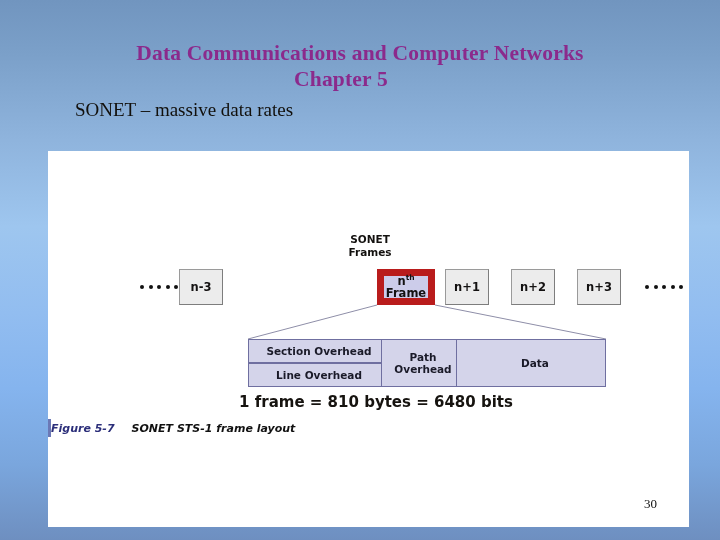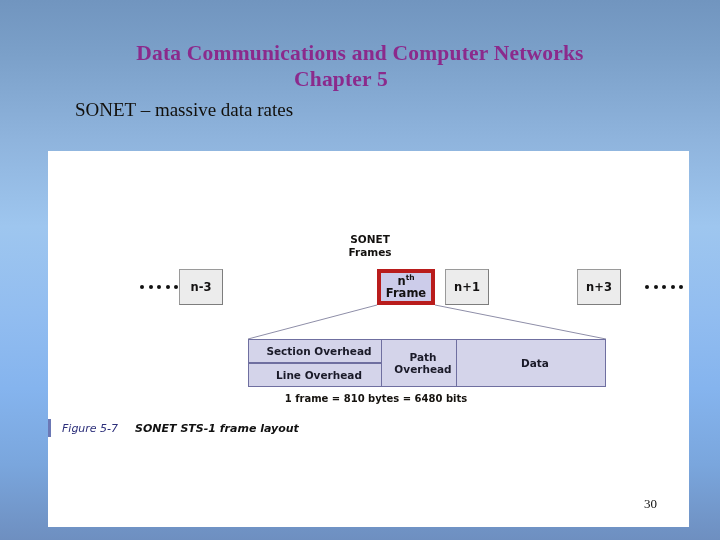--- a/index.html
+++ b/index.html
@@ -113,21 +113,21 @@
     border-bottom-color: #7d7d7d;
     display: flex;
     align-items: center;
     justify-content: center;
     font-size: 11.5px;
     font-weight: bold;
     color: #131111;
   }
   .frame-box.highlight {
     background: #ccccea;
-    border: 4px solid #b91c1c;
+    border: 7px solid #b91c1c;
     width: 58px;
     line-height: 12.5px;
     flex-direction: column;
     justify-content: center;
   }
   .frame-box.highlight .nth {
     display: block;
   }
   .frame-box.highlight sup {
     font-size: 7.5px;
@@ -204,39 +204,39 @@
     flex: 1;
     margin-left: -1px;
   }
 
   .frame-size {
     position: absolute;
     left: 0;
     top: 242px;
     width: 656px;
     text-align: center;
-    font-size: 10px;
+    font-size: 15px;
     font-weight: bold;
     color: #16130f;
   }
 
   .fig-caption {
     position: absolute;
     left: 0px;
     top: 271px;
     width: 641px;
     font-size: 11px;
     white-space: nowrap;
   }
   .fig-caption .fig-num {
     display: inline-block;
     color: #2c2f7a;
-    font-weight: normal;
+    font-weight: bold;
     font-style: italic;
-    padding-left: 14px;
+    padding-left: 3px;
   }
   .fig-caption .fig-text {
     display: inline-block;
     color: #111;
     font-weight: bold;
     font-style: italic;
     padding-left: 17px;
   }
   .fig-bar {
     position: absolute;
@@ -285,20 +285,21 @@
         <span class="dot"></span>
       </div>
 
       <div class="frame-row">
         <div class="frame-box" style="left:131px">n-3</div>
         <div class="frame-box highlight" style="left:329px">
           <span class="nth"><span>n</span><sup>th</sup></span>
           <span>Frame</span>
         </div>
         <div class="frame-box" style="left:397px">n+1</div>
+        <div class="frame-box" style="left:463px">n+2</div>
         <div class="frame-box" style="left:529px">n+3</div>
       </div>
 
       <div class="dots right">
         <span class="dot"></span>
         <span class="dot"></span>
         <span class="dot"></span>
         <span class="dot"></span>
         <span class="dot"></span>
       </div>

